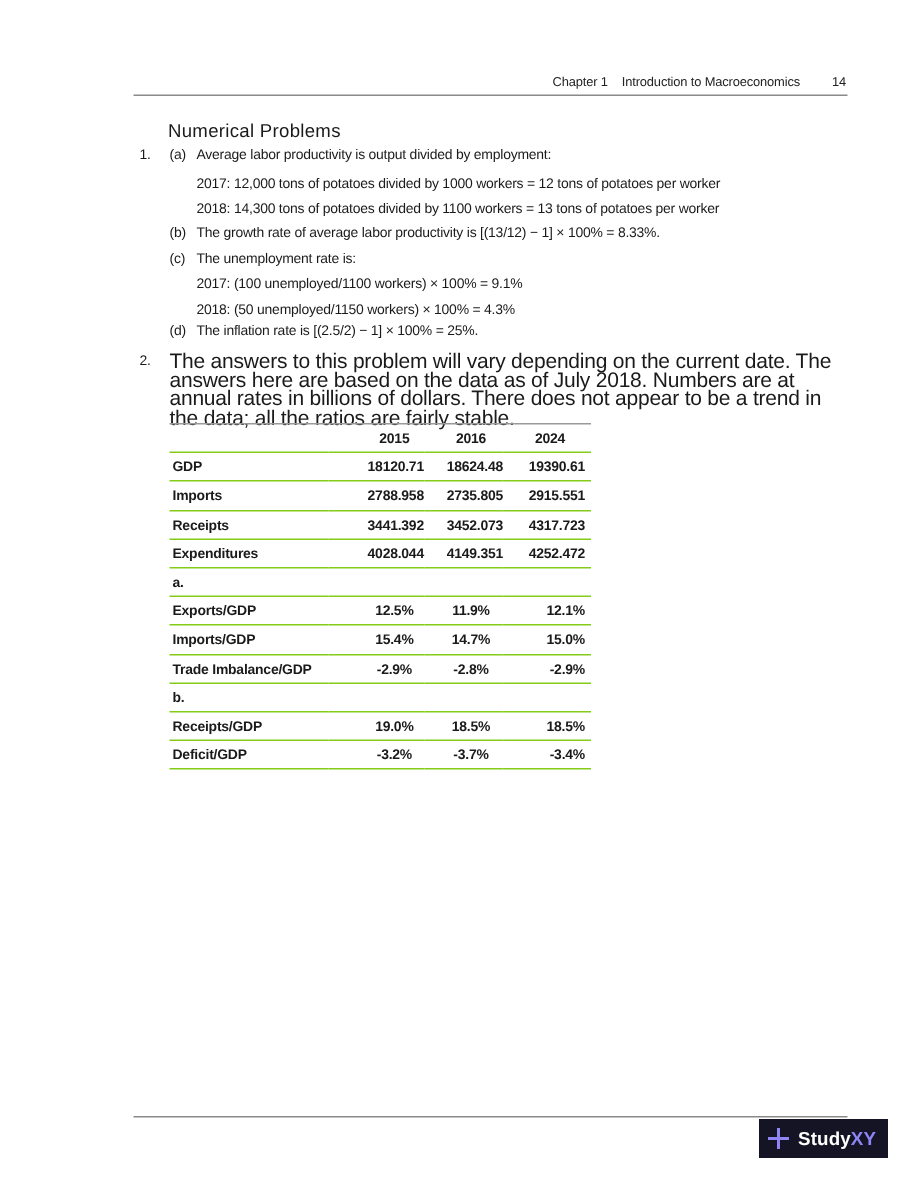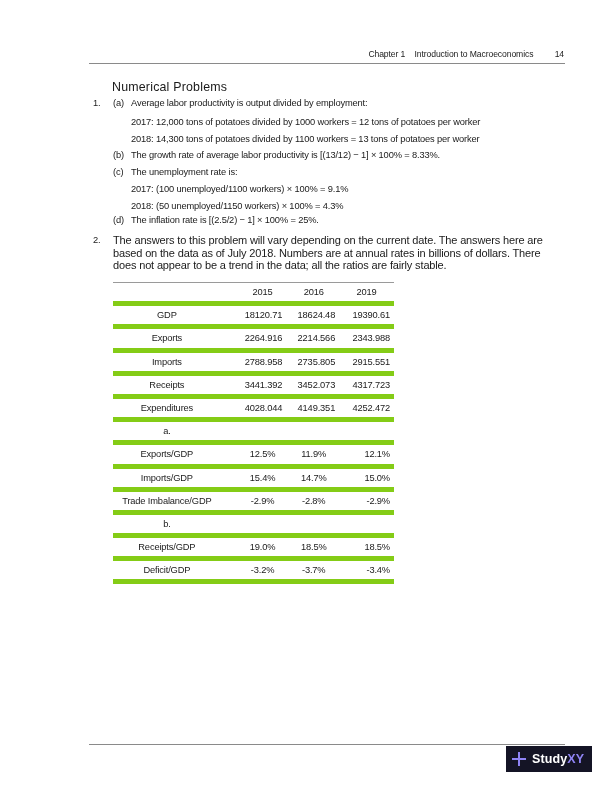--- a/index.html
+++ b/index.html
@@ -11,32 +11,32 @@
   .abs { position: absolute; }
   .header-text { top: 49px; right: 48px; font-size: 8.6px; color: #222; white-space: nowrap; letter-spacing: -0.1px; }
   .header-text .chap { margin-right: 7px; }
   .header-text .pg { margin-left: 19px; }
   .header-rule { left: 89px; top: 63px; width: 476px; height: 1px; background: #8a8a8a; }
   .section-title { left: 89px; top: 80px; font-size: 12.4px; color: #1a1a1a; letter-spacing: 0.2px; margin-left: 23px; }
   .line { font-size: 9.3px; white-space: nowrap; letter-spacing: -0.15px; color: #1a1a1a; }
   .num { left: 93px; }
   .lbl { left: 113px; }
   .txt { left: 131px; }
-  .para { left: 113px; width: 450px; font-size: 11px; line-height: 12.6px; letter-spacing: -0.15px; color: #1a1a1a; }
+  .para { left: 113px; width: 450px; font-size: 14px; line-height: 12.6px; letter-spacing: -0.15px; color: #1a1a1a; }
 
   table.data {
     position: absolute; left: 113px; top: 282px; width: 281px;
     border-collapse: collapse; font-size: 9.3px; letter-spacing: -0.15px;
     border-top: 1px solid #9a9a9a;
   }
   table.data td, table.data th {
-    height: 18.2px; padding: 0; border-bottom: 5px solid #84cc16; font-weight: normal;
+    height: 18.2px; padding: 0; border-bottom: 1px solid #84cc16; font-weight: bold;
     vertical-align: middle;
   }
-  table.data .c0 { width: 125px; text-align: center; padding-left: 2px; }
+  table.data .c0 { width: 125px; text-align: left; padding-left: 2px; }
   table.data .c1 { width: 47px; text-align: right; }
   table.data .c2 { width: 51px; text-align: right; }
   table.data .c3 { width: 56px; text-align: right; padding-right: 4px; }
   table.data tr.pct .c1 { text-align: center; padding-left: 24px; }
   table.data tr.pct .c2 { text-align: center; padding-left: 10px; }
   table.data tr.pct .c3 { text-align: right; padding-left: 8px; }
   table.data tr.hdr .c1, table.data tr.hdr .c2, table.data tr.hdr .c3 { text-align: center; }
   table.data tr.hdr .c1 { padding-left: 24px; }
   table.data tr.hdr .c2 { padding-left: 10px; }
   table.data tr.hdr .c3 { padding-left: 8px; }
@@ -84,33 +84,27 @@
 
 <div class="abs line num" style="top:235px">2.</div>
 <div class="abs para" style="top:234px">The answers to this problem will vary depending on the current date. The answers here are based on the data as of July 2018. Numbers are at annual rates in billions of dollars. There does not appear to be a trend in the data; all the ratios are fairly stable.</div>
 
 <table class="data">
   <tbody>
       <tr class="hdr">
     <th class="c0"></th>
     <th class="c1">2015</th>
     <th class="c2">2016</th>
-    <th class="c3">2019</th>
+    <th class="c3">2024</th>
   </tr>
   <tr>
     <td class="c0">GDP</td>
     <td class="c1">18120.71</td>
     <td class="c2">18624.48</td>
     <td class="c3">19390.61</td>
-  </tr>
-  <tr>
-    <td class="c0">Exports</td>
-    <td class="c1">2264.916</td>
-    <td class="c2">2214.566</td>
-    <td class="c3">2343.988</td>
   </tr>
   <tr>
     <td class="c0">Imports</td>
     <td class="c1">2788.958</td>
     <td class="c2">2735.805</td>
     <td class="c3">2915.551</td>
   </tr>
   <tr>
     <td class="c0">Receipts</td>
     <td class="c1">3441.392</td>

